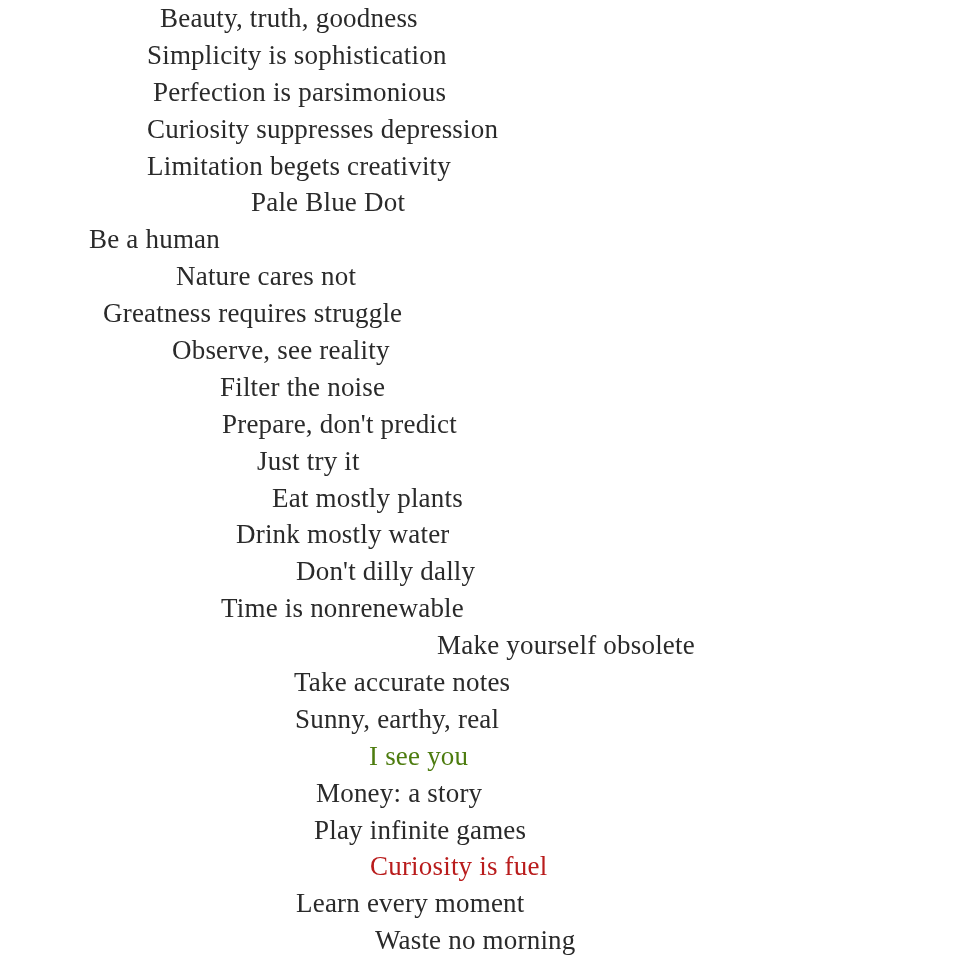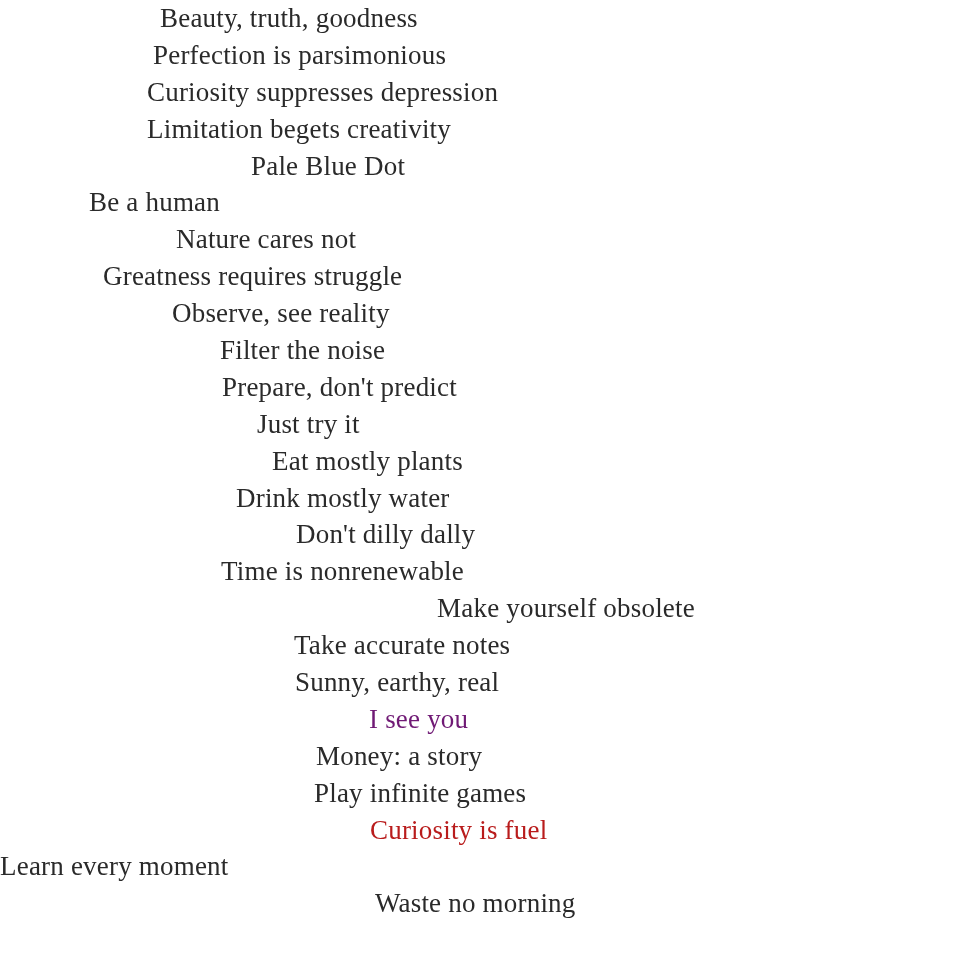--- a/index.html
+++ b/index.html
@@ -29,38 +29,39 @@
     white-space: nowrap;
     font-weight: 400;
   }
 </style>
 </head>
 <body style="background: rgb(255, 255, 255);">
 
 <main class="poster" style="background: rgb(255, 255, 255);">
   <div class="quote-list" id="quote-list">
       <div class="quote-line" style="margin-left: 160px; color: rgb(42, 42, 42);">Beauty, truth, goodness</div>
+      <div class="quote-line" style="margin-left: 147px; color: rgb(42, 42, 42);">Simplicity is sophistication</div>
       <div class="quote-line" style="margin-left: 153px; color: rgb(42, 42, 42);">Perfection is parsimonious</div>
       <div class="quote-line" style="margin-left: 147px; color: rgb(42, 42, 42);">Curiosity suppresses depression</div>
       <div class="quote-line" style="margin-left: 147px; color: rgb(42, 42, 42);">Limitation begets creativity</div>
       <div class="quote-line" style="margin-left: 251px; color: rgb(42, 42, 42);">Pale Blue Dot</div>
       <div class="quote-line" style="margin-left: 89px; color: rgb(42, 42, 42);">Be a human</div>
       <div class="quote-line" style="margin-left: 176px; color: rgb(42, 42, 42);">Nature cares not</div>
       <div class="quote-line" style="margin-left: 103px; color: rgb(42, 42, 42);">Greatness requires struggle</div>
       <div class="quote-line" style="margin-left: 172px; color: rgb(42, 42, 42);">Observe, see reality</div>
       <div class="quote-line" style="margin-left: 220px; color: rgb(42, 42, 42);">Filter the noise</div>
       <div class="quote-line" style="margin-left: 222px; color: rgb(42, 42, 42);">Prepare, don't predict</div>
       <div class="quote-line" style="margin-left: 257px; color: rgb(42, 42, 42);">Just try it</div>
       <div class="quote-line" style="margin-left: 272px; color: rgb(42, 42, 42);">Eat mostly plants</div>
       <div class="quote-line" style="margin-left: 236px; color: rgb(42, 42, 42);">Drink mostly water</div>
       <div class="quote-line" style="margin-left: 296px; color: rgb(42, 42, 42);">Don't dilly dally</div>
       <div class="quote-line" style="margin-left: 221px; color: rgb(42, 42, 42);">Time is nonrenewable</div>
       <div class="quote-line" style="margin-left: 220px; color: rgb(42, 42, 42); text-align: center;">Make yourself obsolete</div>
       <div class="quote-line" style="margin-left: 294px; color: rgb(42, 42, 42);">Take accurate notes</div>
       <div class="quote-line" style="margin-left: 295px; color: rgb(42, 42, 42);">Sunny, earthy, real</div>
-      <div class="quote-line" style="margin-left: 369px; color: #701a75;">I see you</div>
+      <div class="quote-line" style="margin-left: 369px; color: #4d7c0f;">I see you</div>
       <div class="quote-line" style="margin-left: 316px; color: rgb(42, 42, 42);">Money: a story</div>
       <div class="quote-line" style="margin-left: 314px; color: rgb(42, 42, 42);">Play infinite games</div>
       <div class="quote-line" style="margin-left: 370px; color: #b91c1c;">Curiosity is fuel</div>
-      <div class="quote-line" style="color: rgb(42, 42, 42);">Learn every moment</div>
+      <div class="quote-line" style="margin-left: 296px; color: rgb(42, 42, 42);">Learn every moment</div>
       <div class="quote-line" style="margin-left: 375px; color: rgb(42, 42, 42);">Waste no morning</div>
     </div>
 </main>
 
 </body></html>

